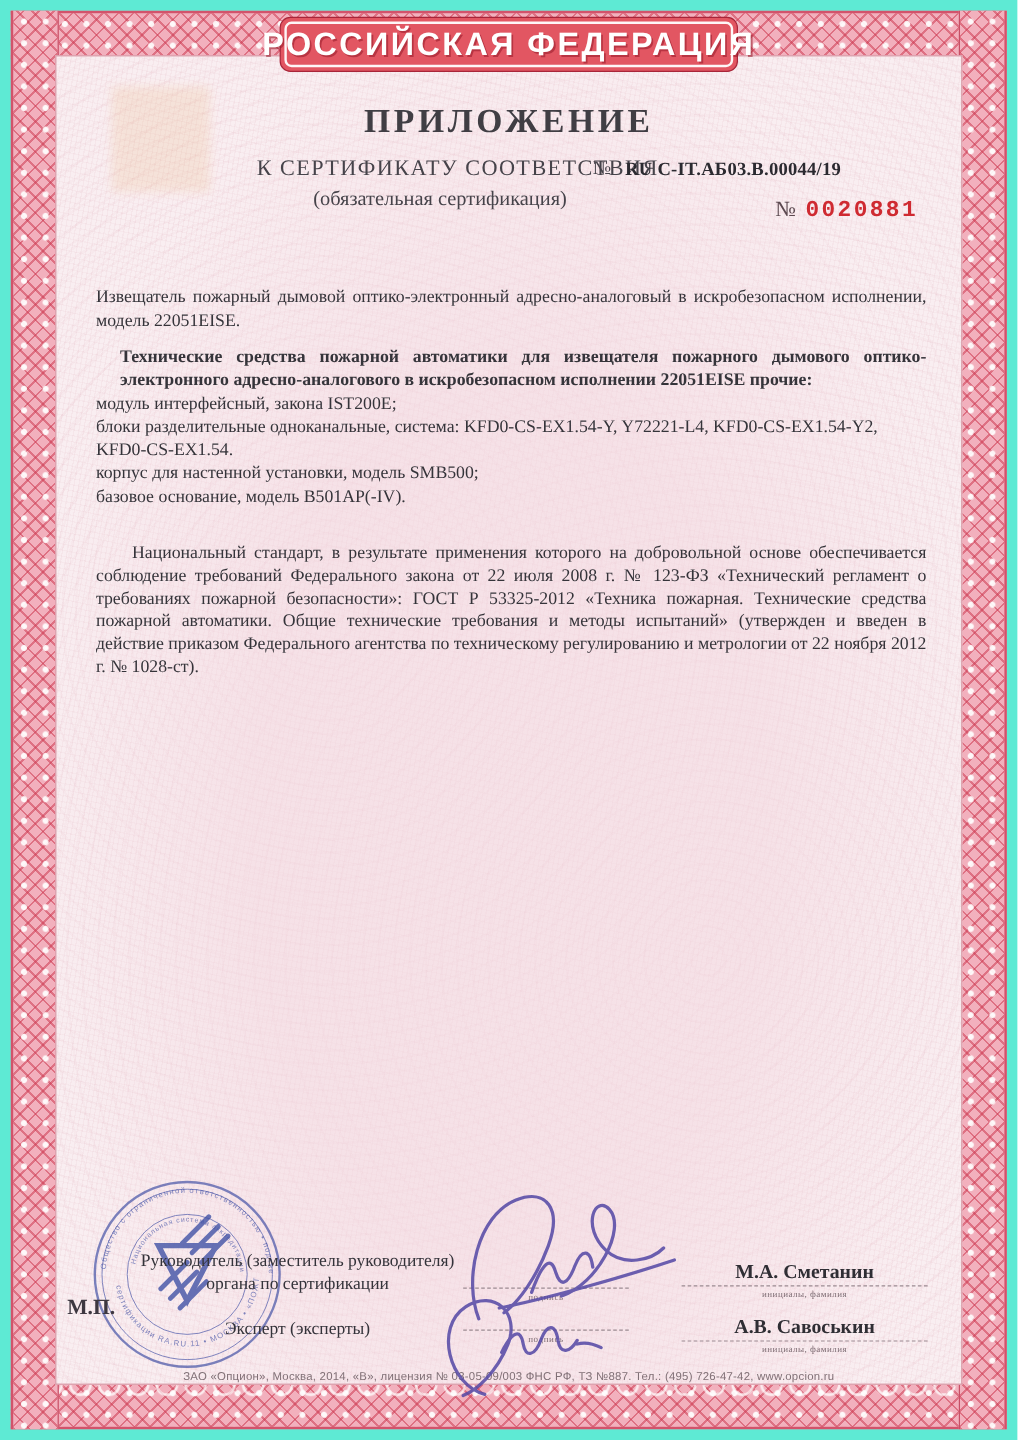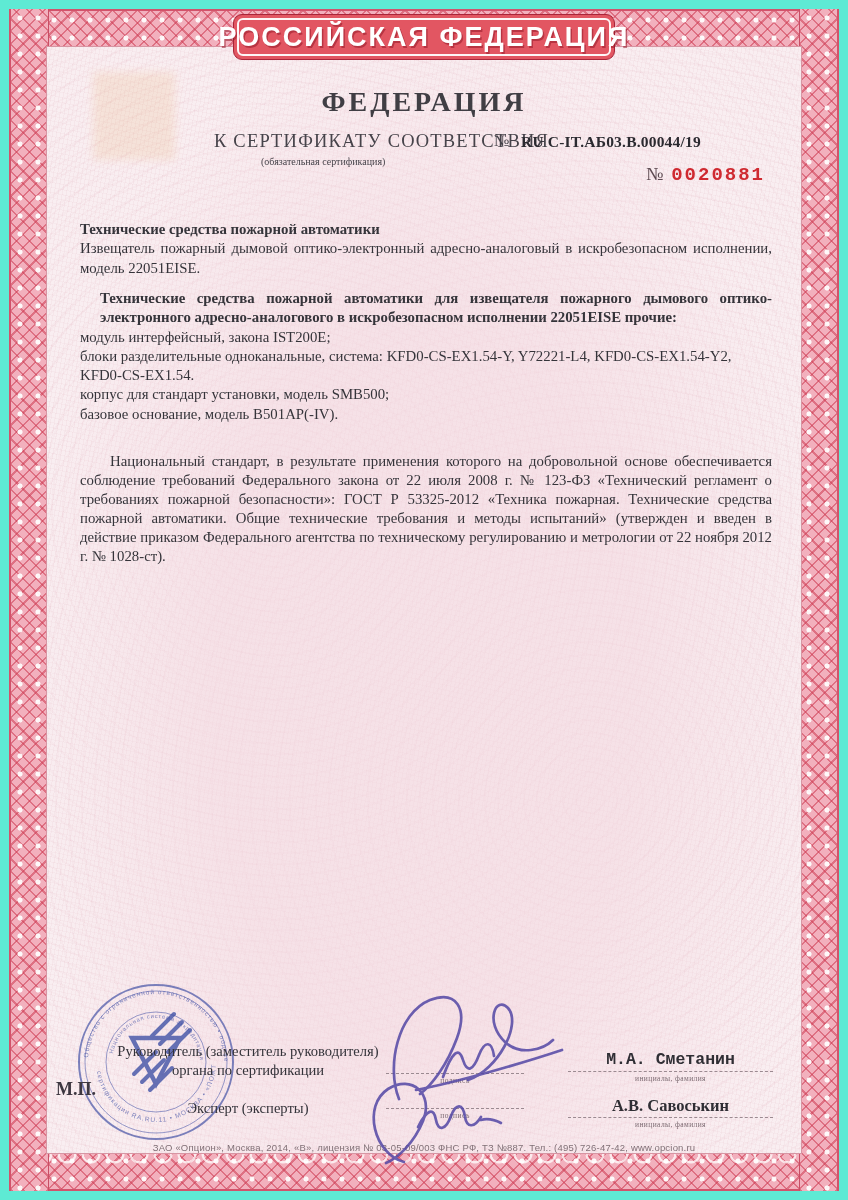--- a/index.html
+++ b/index.html
@@ -40,21 +40,21 @@
   .banner::before{content:"";position:absolute;inset:3px;border:2px solid rgba(255,255,255,.95);border-radius:6px;}
   .banner-label{font-family:"Liberation Sans",sans-serif;font-weight:700;font-size:27px;letter-spacing:2px;
     color:#ffffff;white-space:nowrap;text-shadow:1.5px 1.5px 0 rgba(150,25,40,.55);}
 
   
   .title{position:absolute;left:0;top:86px;width:848px;text-align:center;font-size:28px;font-weight:600;
     letter-spacing:3px;color:#403e44;}
   .subtitle{position:absolute;left:214px;top:131px;font-size:18.5px;font-weight:500;letter-spacing:1.2px;color:#46434a;}
   .subtitle-no{position:absolute;left:494px;top:132px;font-size:16px;color:#46434a;}
   .cert-number{position:absolute;left:521px;top:133px;font-size:15.5px;font-weight:700;color:#2b2a30;letter-spacing:.2px;}
-  .cert-type{position:absolute;left:261px;top:156px;font-size:10px;color:#46434a;}
+  .cert-type{position:absolute;left:261px;top:156px;font-size:17px;color:#46434a;}
   .form-number{position:absolute;left:646px;top:164px;}
   .form-number .sign{font-size:18px;color:#5c4950;margin-right:8px;}
   .form-number .digits{font-family:"Liberation Mono",monospace;font-size:19px;font-weight:700;color:#cf2a31;letter-spacing:2px;}
 
   
   .para{position:absolute;left:80px;width:692px;font-size:14.8px;line-height:19.3px;}
   .para b{font-weight:700;}
   .s1{top:220px;text-align:justify;}
   .s2{top:289px;}
   .s2 .head{font-weight:700;text-align:justify;margin-left:20px;}
@@ -66,21 +66,21 @@
   .role{position:absolute;left:102px;width:292px;text-align:center;font-size:14.6px;color:#34333a;z-index:3;}
   .role-1{top:1042px;line-height:18.5px;}
   .role-2{top:1100px;}
   .sig-line{position:absolute;border-bottom:1px dashed #9b8a91;}
   .sig-line-1{left:386px;top:1059px;width:138px;height:14px;}
   .sig-line-2{left:386px;top:1094px;width:138px;height:14px;}
   .sig-cap{position:absolute;font-size:7.5px;color:#7c6b72;letter-spacing:.5px;text-align:center;}
   .sig-cap-1{left:386px;top:1076px;width:138px;}
   .sig-cap-2{left:386px;top:1111px;width:138px;}
   .name{position:absolute;left:568px;width:205px;text-align:center;font-size:16.5px;font-weight:700;color:#2f2e34;}
-  .name-1{top:1050px;font-family:Liberation Mono, monospace;}
+  .name-1{top:1050px;}
   .name-2{top:1096px;}
   .name-line{position:absolute;left:568px;width:205px;border-bottom:1px dashed #9b8a91;height:0;}
   .name-line-1{top:1071px;}
   .name-line-2{top:1117px;}
   .name-cap{position:absolute;left:568px;width:205px;text-align:center;font-size:7.5px;color:#7c6b72;letter-spacing:.4px;}
   .name-cap-1{top:1074px;}
   .name-cap-2{top:1120px;}
   .signatures{position:absolute;left:0;top:0;z-index:4;pointer-events:none;}
 
   
@@ -97,40 +97,40 @@
   <div class="strip strip-left"></div>
   <div class="strip strip-right"></div>
 
   <div class="content"></div>
   <div class="watermark"></div>
 
   <div class="banner">
     <span class="banner-label">РОССИЙСКАЯ ФЕДЕРАЦИЯ</span>
   </div>
 
-  <div class="title">ФЕДЕРАЦИЯ</div>
+  <div class="title">ПРИЛОЖЕНИЕ</div>
   <div class="subtitle">К СЕРТИФИКАТУ СООТВЕТСТВИЯ</div>
   <div class="subtitle-no">№</div>
   <div class="cert-number">RU С-IT.АБ03.В.00044/19</div>
   <div class="cert-type">(обязательная сертификация)</div>
   <div class="form-number">
     <span class="sign">№</span><span class="digits">0020881</span>
   </div>
 
   <div class="para s1">
-    <b>Технические средства пожарной автоматики</b><br>
+    <br>
     <span>Извещатель пожарный дымовой оптико-электронный адресно-аналоговый в искробезопасном исполнении, модель 22051EISE.</span>
   </div>
 
   <div class="para s2">
     <div class="head">Технические средства пожарной автоматики для извещателя пожарного дымового оптико-электронного адресно-аналогового в искробезопасном исполнении 22051EISE прочие:</div>
     <div>модуль интерфейсный, закона IST200E;</div>
     <div>блоки разделительные одноканальные, система: KFD0-CS-EX1.54-Y, Y72221-L4, KFD0-CS-EX1.54-Y2,</div>
     <div>KFD0-CS-EX1.54.</div>
-    <div>корпус для стандарт установки, модель SMB500;</div>
+    <div>корпус для настенной установки, модель SMB500;</div>
     <div>базовое основание, модель B501AP(-IV).</div>
   </div>
 
   <div class="para s3">Национальный стандарт, в результате применения которого на добровольной основе обеспечивается соблюдение требований Федерального закона от 22 июля 2008 г. № 123-ФЗ «Технический регламент о требованиях пожарной безопасности»: ГОСТ Р 53325-2012 «Техника пожарная. Технические средства пожарной автоматики. Общие технические требования и методы испытаний» (утвержден и введен в действие приказом Федерального агентства по техническому регулированию и метрологии от 22 ноября 2012 г. № 1028-ст).</div>
 
   <svg class="stamp" width="232" height="168" viewBox="0 0 232 168">
     <defs>
       <path id="arcTop" d="M 48 84 A 68 68 0 1 1 184 84"></path>
       <path id="arcBottom" d="M 56 84 A 60 60 0 1 0 176 84"></path>
       <path id="arcInner" d="M 72 84 A 44 44 0 1 1 160 84"></path>

